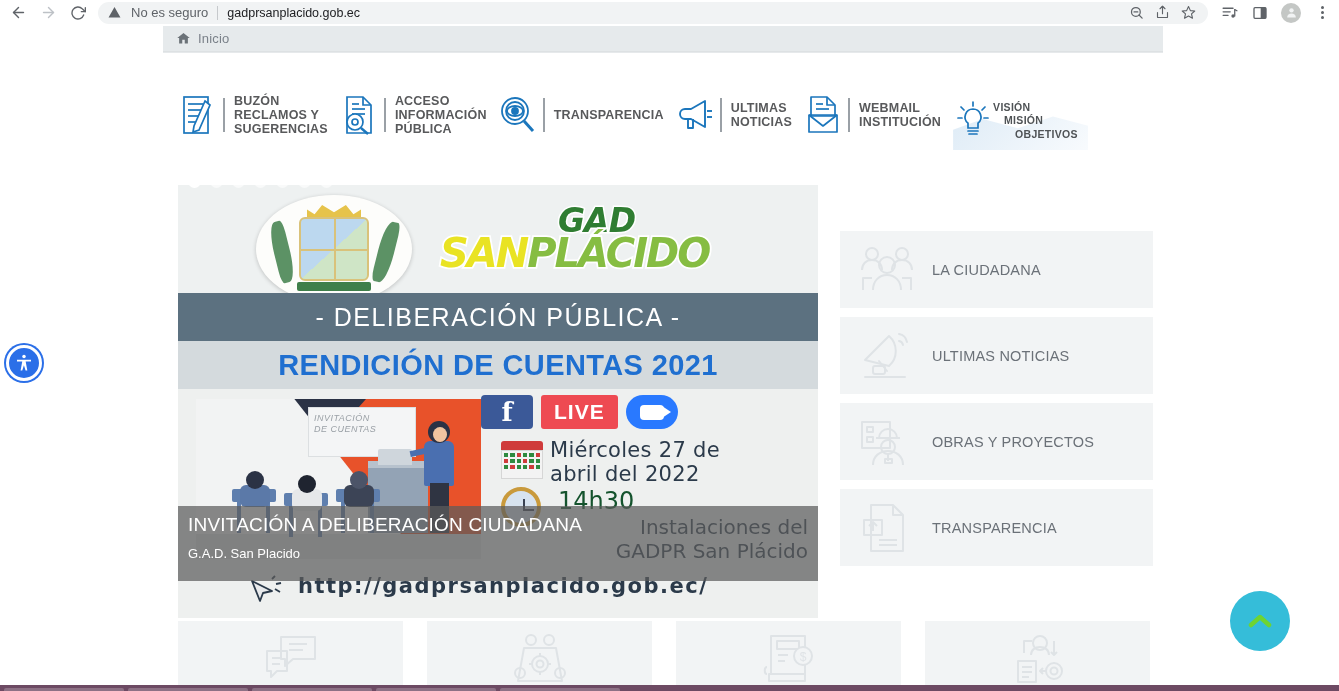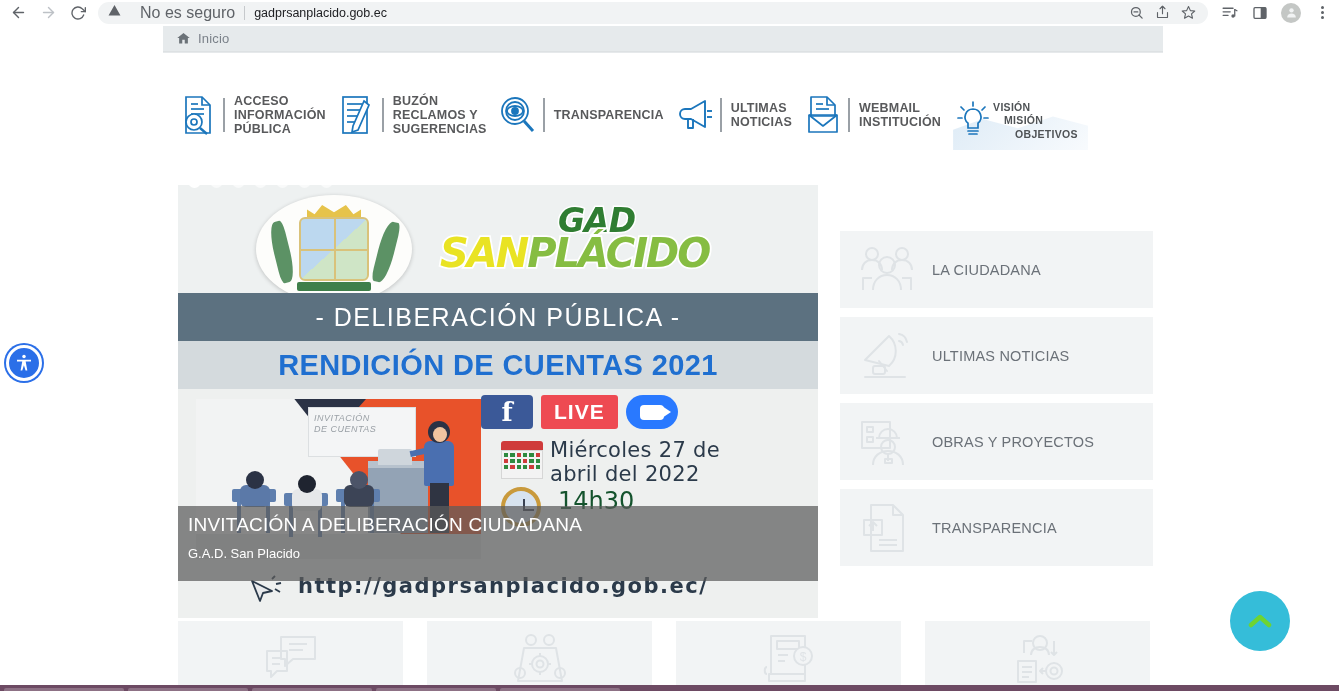--- a/index.html
+++ b/index.html
@@ -26,22 +26,22 @@
   }
   .nav-btn.disabled { color: #bdc1c6; }
   .nav-btn svg { display: block; }
   .omnibox {
     flex: 1; height: 22px; margin: 0 8px 0 6px;
     background: #f1f3f4; border-radius: 11px;
     display: flex; align-items: center; padding: 0 10px;
     min-width: 0;
   }
   .sec-warn {
-    display: flex; gap: 19px;
-    color: #5f6368; font-size: 16px; white-space: nowrap;
+    display: flex; align-items: center; gap: 10px;
+    color: #5f6368; font-size: 13px; white-space: nowrap;
   }
   .sec-sep { width: 1px; height: 14px; background: #c6c9cc; margin: 0 9px; }
   .url-text { color: #202124; font-size: 12.5px; white-space: nowrap; }
   .omni-actions { margin-left: auto; display: flex; align-items: center; gap: 11px; padding-right: 2px; }
   .omni-ico { color: #5f6368; display: flex; align-items: center; }
   .chrome-actions { display: flex; align-items: center; gap: 5px; padding-right: 4px; }
   .chrome-ico {
     width: 26px; height: 24px;
     display: flex; align-items: center; justify-content: center;
     color: #5f6368;
@@ -457,52 +457,52 @@
             <path d="M12 3 2 11h3v9h5v-6h4v6h5v-9h3z"></path>
           </svg>
       </span>
       <span class="bc-label">Inicio</span>
     </div>
 
     <div class="quick-strip">
 
       <div class="qa-item">
         <span class="qa-ico">
+          <svg width="34" height="40" viewBox="0 0 34 40" fill="none" stroke="currentColor" stroke-width="1.7">
+            <rect x="3" y="2" width="24" height="36"></rect>
+            <line x1="7" y1="9" x2="22" y2="9"></line>
+              <line x1="7" y1="15" x2="22" y2="15"></line>
+            <line x1="7" y1="21" x2="17" y2="21"></line>
+              <line x1="7" y1="27" x2="17" y2="27"></line>
+            <path d="M24 6l5 4-11 25-6 2 1-6z" fill="#ffffff"></path>
+          </svg>
+        </span>
+        <span class="qa-div"></span>
+        <span class="qa-txt">BUZÓN
+RECLAMOS Y
+SUGERENCIAS</span>
+      </div>
+
+      <div class="qa-item">
+        <span class="qa-ico">
           <svg width="36" height="40" viewBox="0 0 36 40" fill="none" stroke="currentColor" stroke-width="1.7">
             <path d="M6 2h16l8 8v28H6z"></path>
               <path d="M22 2v8h8"></path>
             <line x1="11" y1="9" x2="18" y2="9"></line>
               <line x1="11" y1="14" x2="24" y2="14"></line>
               <line x1="11" y1="19" x2="24" y2="19"></line>
             <circle cx="14" cy="27" r="8" fill="#ffffff"></circle>
               <circle cx="14" cy="27" r="3"></circle>
             <line x1="20" y1="33" x2="27" y2="39" stroke-width="2.4"></line>
           </svg>
         </span>
         <span class="qa-div"></span>
         <span class="qa-txt">ACCESO
 INFORMACIÓN
 PÚBLICA</span>
-      </div>
-
-      <div class="qa-item">
-        <span class="qa-ico">
-          <svg width="34" height="40" viewBox="0 0 34 40" fill="none" stroke="currentColor" stroke-width="1.7">
-            <rect x="3" y="2" width="24" height="36"></rect>
-            <line x1="7" y1="9" x2="22" y2="9"></line>
-              <line x1="7" y1="15" x2="22" y2="15"></line>
-            <line x1="7" y1="21" x2="17" y2="21"></line>
-              <line x1="7" y1="27" x2="17" y2="27"></line>
-            <path d="M24 6l5 4-11 25-6 2 1-6z" fill="#ffffff"></path>
-          </svg>
-        </span>
-        <span class="qa-div"></span>
-        <span class="qa-txt">BUZÓN
-RECLAMOS Y
-SUGERENCIAS</span>
       </div>
 
       <div class="qa-item">
         <span class="qa-ico">
           <svg width="38" height="40" viewBox="0 0 38 40" fill="none" stroke="currentColor" stroke-width="1.8">
             <circle cx="16" cy="16" r="13"></circle>
               <circle cx="16" cy="16" r="9"></circle>
             <ellipse cx="16" cy="16" rx="8" ry="5"></ellipse>
               <circle cx="16" cy="16" r="3" fill="currentColor"></circle>
             <line x1="25" y1="26" x2="34" y2="36" stroke-width="3"></line>
@@ -669,20 +669,22 @@
               <i></i>
               <i class="r"></i>
               <i></i>
           </span>
         </span>
         <span class="clock-ico"></span>
 
         <div class="date-txt" style="white-space:pre-line">Miércoles 27 de
 abril del 2022</div>
         <div class="time-txt">14h30</div>
+        <div class="place-txt" style="white-space:pre-line">Instalaciones del
+GADPR San Plácido</div>
 
         <span class="cursor-ico">
           <svg width="36" height="28" viewBox="0 0 36 28" fill="none" stroke="#2b3a4a" stroke-width="1.8" stroke-linejoin="round">
             <path d="M4 6 L24 16 L15 18 L12 26 Z" fill="#e8eaec"></path>
             <line x1="24" y1="4" x2="27" y2="1"></line>
               <line x1="28" y1="9" x2="33" y2="8"></line>
               <line x1="27" y1="14" x2="32" y2="17"></line>
           </svg>
         </span>
         <div class="url-big">http://gadprsanplacido.gob.ec/</div>

